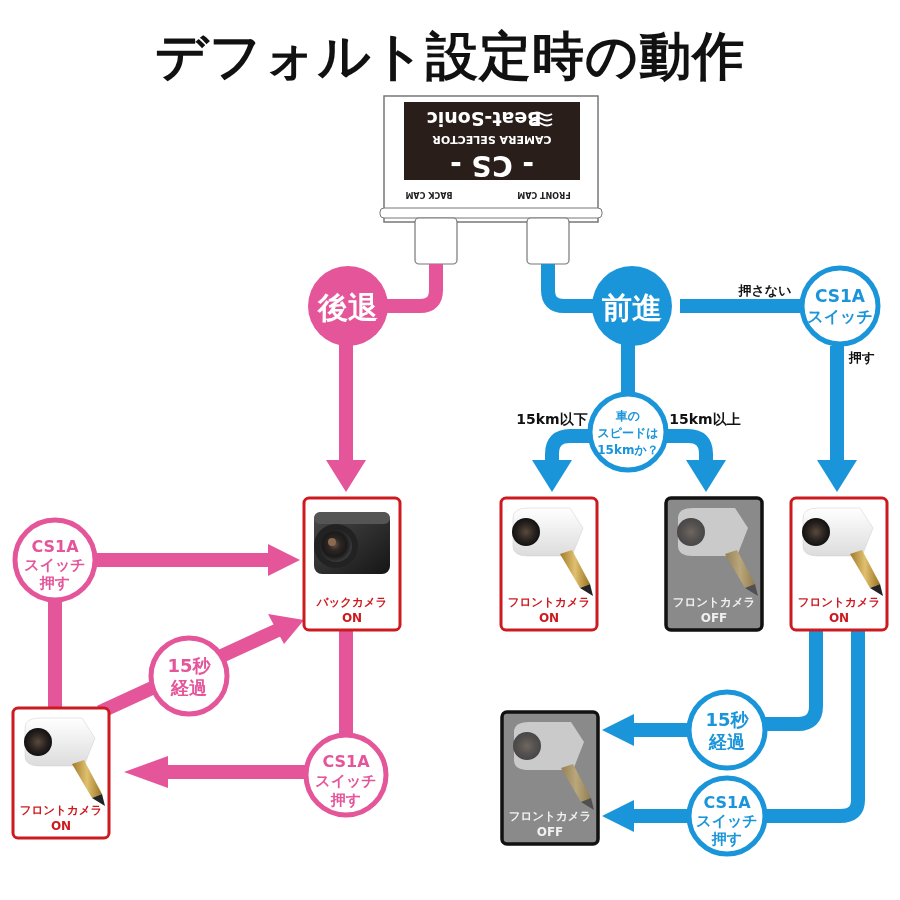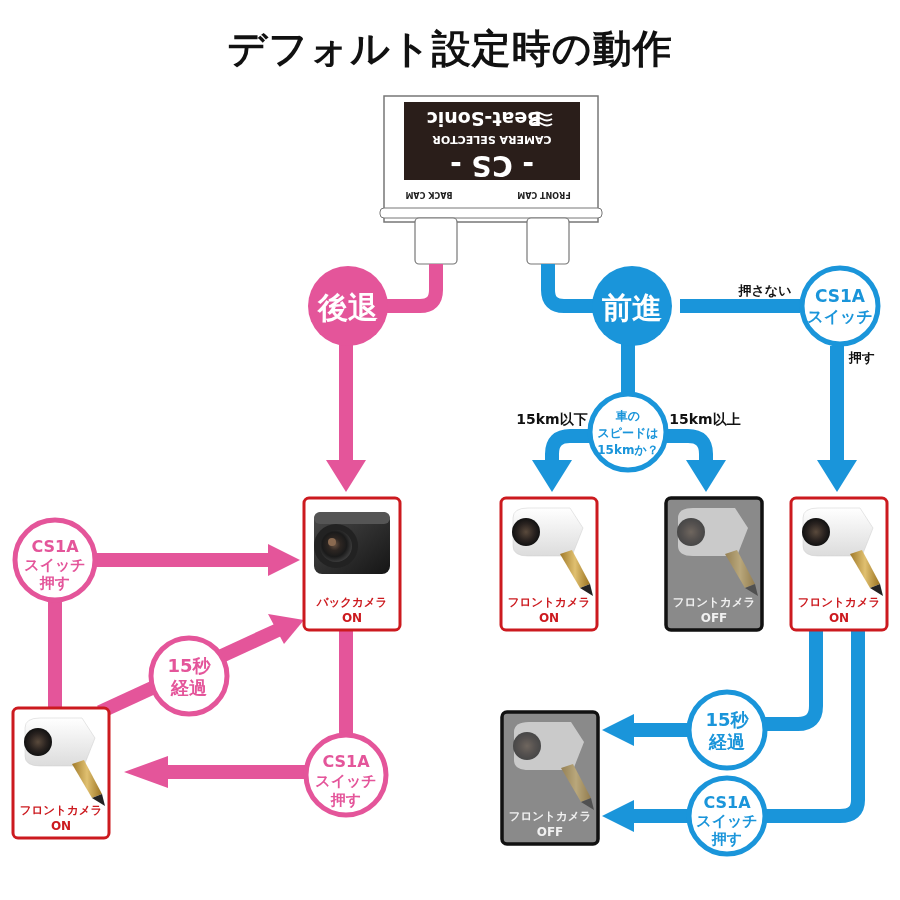--- a/index.html
+++ b/index.html
@@ -1,18 +1,18 @@
 <!DOCTYPE html>
 <html><head>
 <meta charset="utf-8">
 <style>
   html, body { margin:0; padding:0; background:#ffffff; }
   body { width:900px; height:900px; position:relative; overflow:hidden; font-family:"DejaVu Sans", sans-serif; }
   #stage { position:absolute; left:0; top:0; width:900px; height:900px; }
-  .title { position:absolute; left:0; top:22px; width:900px; text-align:center; font-size:39px; font-weight:bold; color:#111; letter-spacing:1px; font-family:"DejaVu Sans", sans-serif; }
+  .title { position:absolute; left:0; top:22px; width:900px; text-align:center; font-size:52px; font-weight:bold; color:#111; letter-spacing:1px; font-family:"DejaVu Sans", sans-serif; }
   svg text { font-family:"DejaVu Sans", sans-serif; font-weight:bold; }
 </style>
 </head>
 <body>
 
 <div id="stage">
   <div class="title">デフォルト設定時の動作</div>
 
   <svg width="900" height="900" viewBox="0 0 900 900" xmlns="http://www.w3.org/2000/svg" style="position:absolute;left:0;top:0;">
     <defs>

